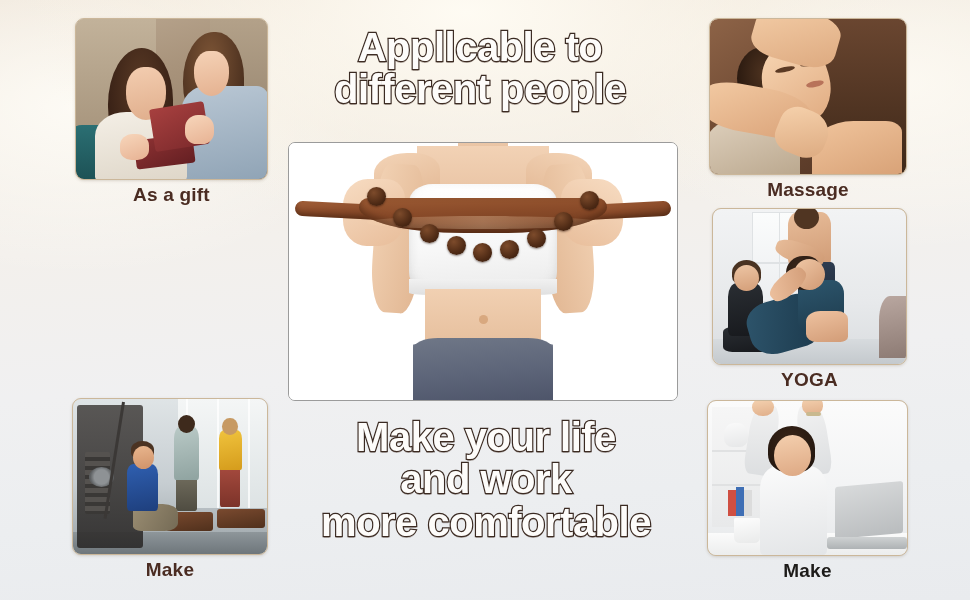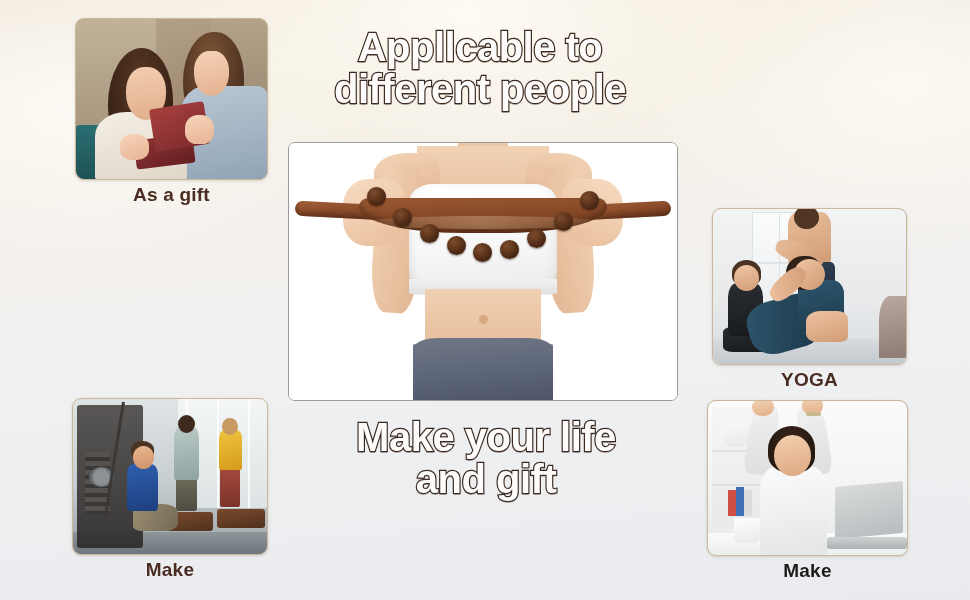--- a/index.html
+++ b/index.html
@@ -394,20 +394,38 @@
           <div class="cable"></div>
         <div class="m1leg"></div>
           <div class="m1body"></div>
           <div class="m1hair"></div>
           <div class="m1head"></div>
       </div>
     </div>
     <div class="caption">Make</div>
   </div>
 
+  <div class="card" style="left:697px; top:18px; width:210px;">
+    <div class="frame" style="height:157px;">
+      <div class="photo ph-massage">
+        <div class="bg2"></div>
+          <div class="shoulder"></div>
+          <div class="towel"></div>
+        <div class="hair"></div>
+          <div class="face"></div>
+        <div class="eyeL"></div>
+          <div class="eyeR"></div>
+          <div class="lips"></div>
+        <div class="armT"></div>
+          <div class="armB"></div>
+          <div class="handB"></div>
+      </div>
+    </div>
+    <div class="caption">Massage</div>
+  </div>
 
   <div class="card" style="left:700px; top:208px; width:207px;">
     <div class="frame" style="height:157px;">
       <div class="photo ph-yoga">
         <div class="window"></div>
           <div class="wmull"></div>
           <div class="wsill"></div>
         <div class="floor"></div>
           <div class="edgeR"></div>
         <div class="sitLeg"></div>
@@ -488,16 +506,17 @@
           <div class="bead b7"></div>
             <div class="bead b8"></div>
             <div class="bead b9"></div>
         </div>
       </div>
     </div>
   </div>
 
   <div class="footline">
     <span class="ln">Make your life</span>
-    <span class="ln">and gift</span>
+    <span class="ln">and work</span>
+    <span class="ln">more comfortable</span>
   </div>
 
 </div>
 
 </body></html>

